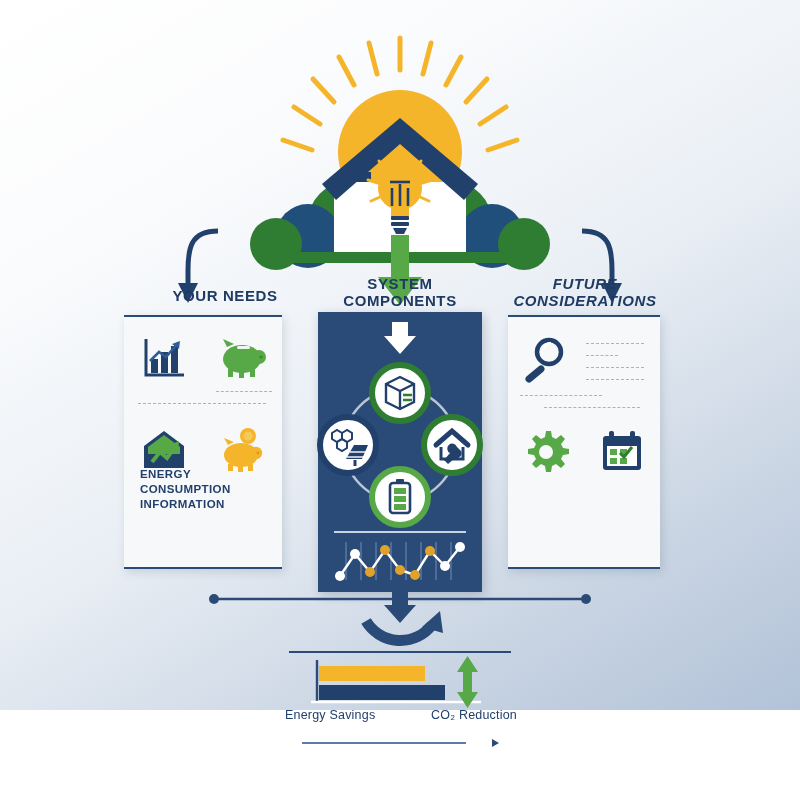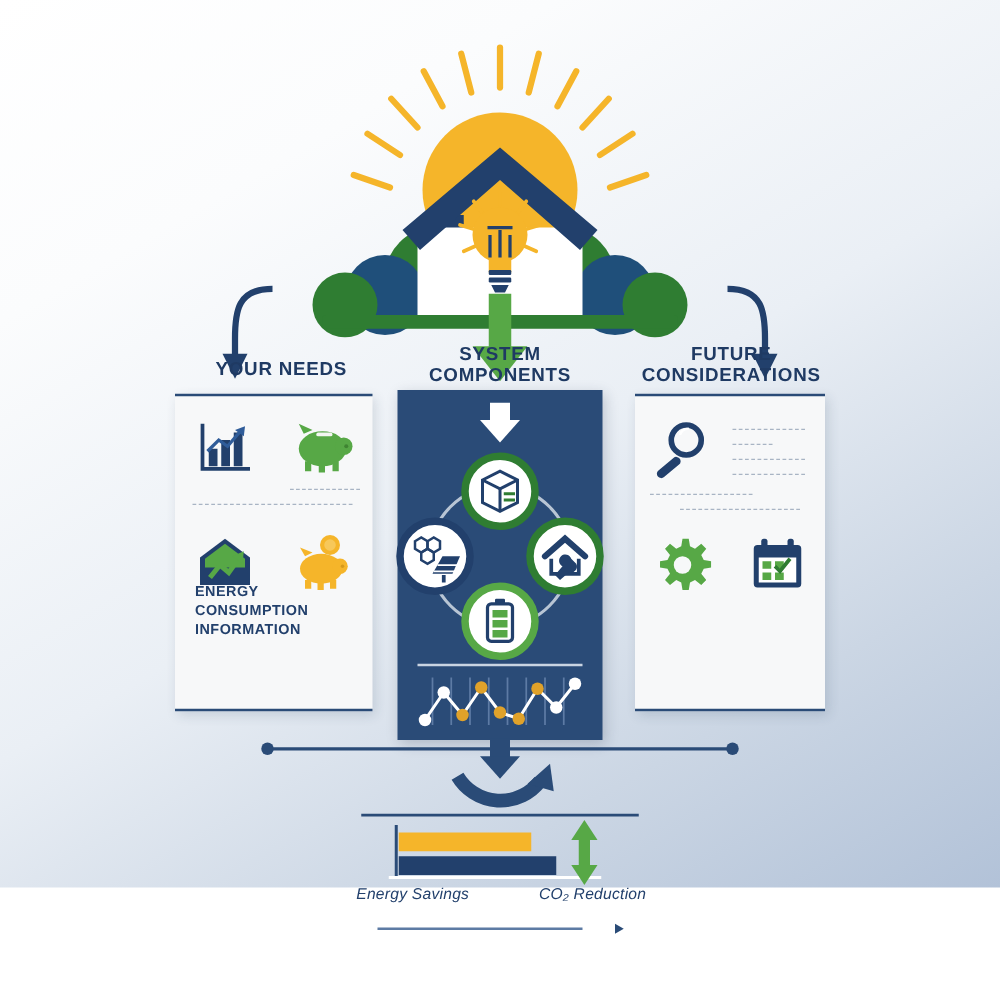--- a/index.html
+++ b/index.html
@@ -32,31 +32,31 @@
     text-align: center;
     color: #1f3a63;
     font-weight: bold;
     font-size: 15px;
     letter-spacing: 0.6px;
     line-height: 17px;
     text-transform: uppercase;
   }
   #heading-left   { left: 140px; top: 287px; width: 170px; }
   #heading-center { left: 318px; top: 275px; width: 164px; }
-  #heading-right  { left: 500px; top: 275px; width: 170px; }
+  #heading-right  { left: 500px; top: 275px; width: 170px; font-style: italic; }
 
   
   .panel {
     position: absolute;
     background: #f7f8f9;
     border-top: 2px solid #2a4b77;
     border-bottom: 2px solid #2a4b77;
     box-shadow: 2px 3px 9px rgba(40,60,90,0.16);
   }
-  #panel-left  { left: 140px; top: 315px; width: 158px; height: 250px; }
+  #panel-left  { left: 124px; top: 315px; width: 158px; height: 250px; }
   #panel-right { left: 508px; top: 315px; width: 152px; height: 250px; }
 
   .panel-icons {
     position: absolute;
     left: 0; top: 18px;
     width: 100%;
     display: flex;
     justify-content: space-around;
     align-items: center;
   }
@@ -93,21 +93,21 @@
   
   #bottom-connector { left: 200px; top: 585px; width: 400px; height: 65px; }
 
   
   #summary { left: 285px; top: 648px; width: 230px; height: 62px; }
   #summary-labels {
     left: 285px; top: 708px; width: 232px;
     display: flex; justify-content: space-between;
     color: #22406c; font-size: 12.5px; letter-spacing: 0.2px;
   }
-  #summary-labels span { white-space: nowrap; font-style: italic; }
+  #summary-labels span { white-space: nowrap; }
   #baseline { left: 300px; top: 738px; width: 200px; height: 10px; }
 </style>
 </head>
 <body>
 
 <div id="infographic">
 
   <svg id="hero" class="abs" viewBox="0 0 320 240">
     <g>
       <g stroke="#f5b52a" stroke-width="5" stroke-linecap="round">

